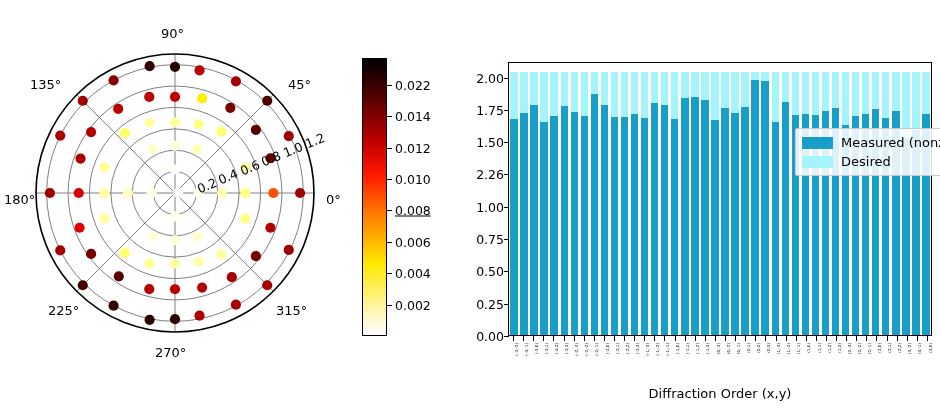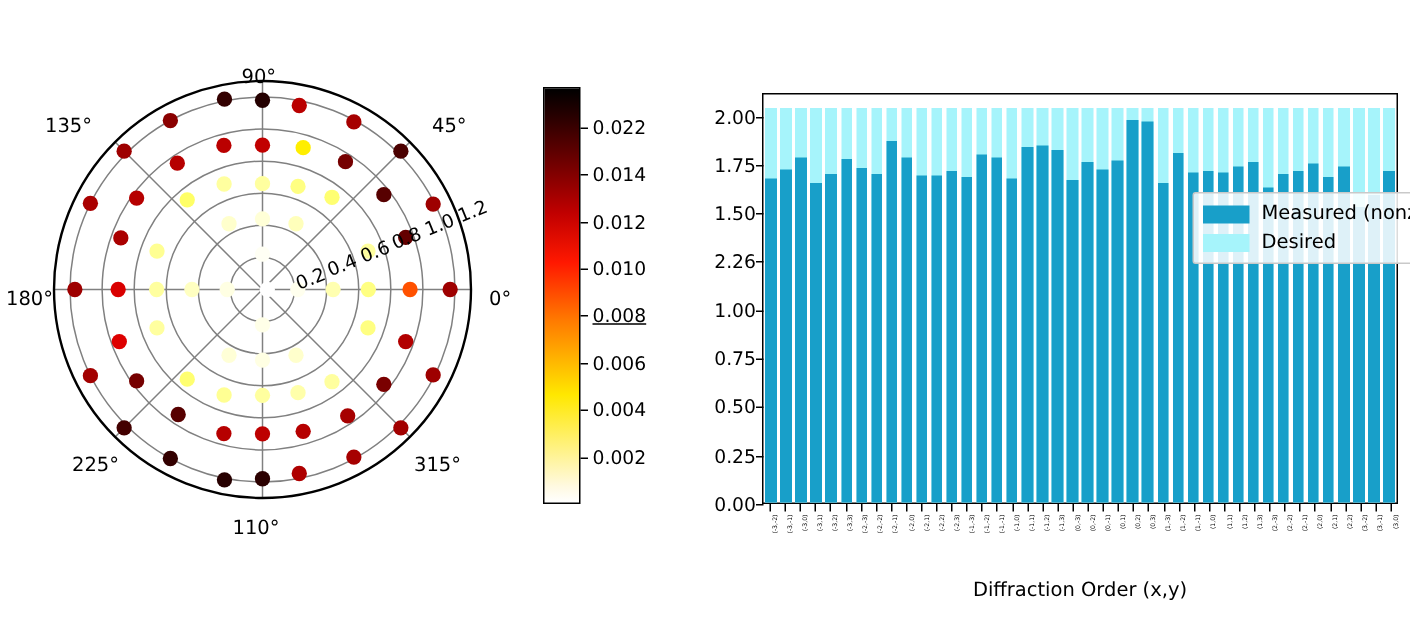--- a/index.html
+++ b/index.html
@@ -148,25 +148,25 @@
           <circle cx="141.00" cy="117.48" r="5.1" fill="rgb(255,255,244)"></circle>
           <circle cx="117.48" cy="141.00" r="5.1" fill="rgb(255,255,227)"></circle>
           <circle cx="164.52" cy="141.00" r="5.1" fill="rgb(255,255,238)"></circle>
           <circle cx="141.00" cy="164.52" r="5.1" fill="rgb(255,255,232)"></circle>
           <circle cx="144.21" cy="141.00" r="5.1" fill="rgb(255,255,255)"></circle>
         </svg>
     </div>
 
     <div class="ang-label" style="left:326px;top:192px;">0°</div>
     <div class="ang-label" style="left:288px;top:77px;">45°</div>
-    <div class="ang-label" style="left:161px;top:44px;">90°</div>
+    <div class="ang-label" style="left:161px;top:26px;">90°</div>
     <div class="ang-label" style="left:30px;top:77px;">135°</div>
     <div class="ang-label" style="left:4px;top:192px;">180°</div>
     <div class="ang-label" style="left:48px;top:303px;text-align:right;">225°</div>
-    <div class="ang-label" style="left:155px;top:345px;">110°</div>
+    <div class="ang-label" style="left:155px;top:345px;">270°</div>
     <div class="ang-label" style="left:276px;top:303px;">315°</div>
 
     <div class="r-label" style="left:197px;top:178px;transform:rotate(-22deg);">0.2</div>
     <div class="r-label" style="left:218px;top:169px;transform:rotate(-22deg);">0.4</div>
     <div class="r-label" style="left:240px;top:160px;transform:rotate(-22deg);">0.6</div>
     <div class="r-label" style="left:261px;top:151px;transform:rotate(-22deg);">0.8</div>
     <div class="r-label" style="left:283px;top:142px;transform:rotate(-22deg);">1.0</div>
     <div class="r-label" style="left:305px;top:133px;transform:rotate(-22deg);">1.2</div>
   </div>
 

